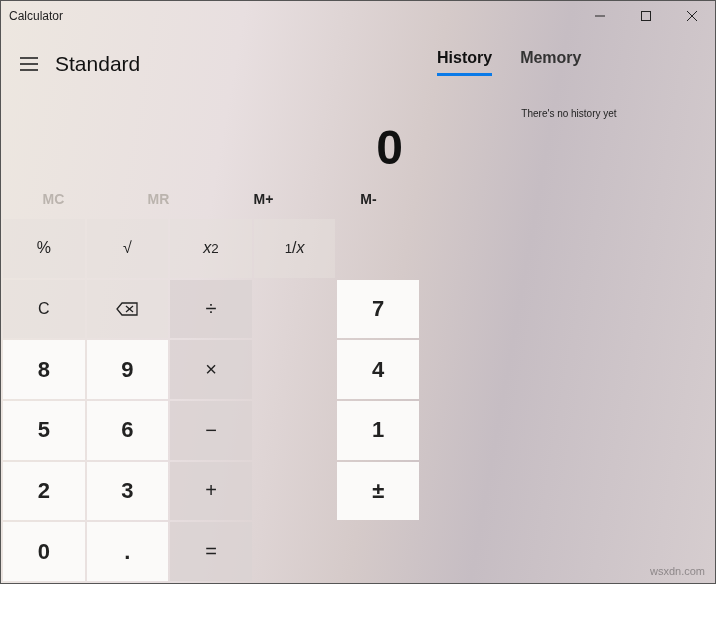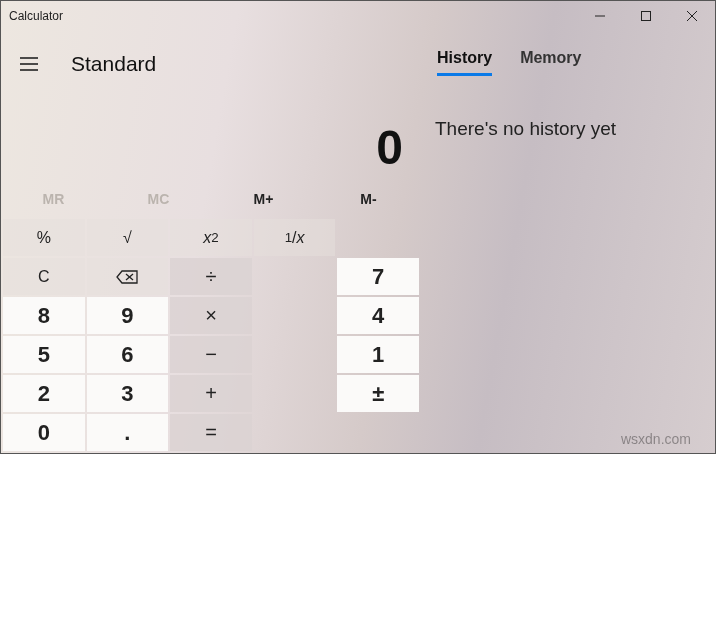--- a/index.html
+++ b/index.html
@@ -1,47 +1,47 @@
 <!DOCTYPE html>
 <html><head>
   <meta charset="utf-8">
   <style>
     * { box-sizing: border-box; margin: 0; padding: 0; font-family: "Segoe UI", Arial, sans-serif; }
     body { width: 716px; height: 627px; overflow: hidden; }
     .window {
-      width: 716px; height: 454px; border: 1px solid #555;
+      width: 716px; height: 584px; border: 1px solid #555;
       background: linear-gradient(100deg, #ede7e0 0%, #e8dfe0 30%, #d5cac9 55%, #c6bdc3 70%, #d6cdcf 100%);
       display: flex; flex-direction: column; position: relative;
     }
     .titlebar { height: 30px; display: flex; align-items: center; padding-left: 8px; font-size: 12px; color: #222; }
     .title-controls { margin-left: auto; display: flex; }
     .tc-btn { width: 46px; height: 30px; display: flex; align-items: center; justify-content: center; }
     .tc-btn svg { stroke: #222; stroke-width: 1; fill: none; }
     .content { flex: 1; display: flex; }
     .left { width: 420px; display: flex; flex-direction: column; }
     .mode-row { display: flex; align-items: center; padding: 6px 8px 0 8px; height: 60px; }
     .hamburger { width: 40px; height: 40px; display: flex; align-items: center; justify-content: center; }
     .hamburger svg { stroke: #222; }
-    .mode-title { font-size: 21px; font-weight: 400; color: #111; margin-left: 22px; }
+    .mode-title { font-size: 21px; font-weight: 400; color: #111; margin-left: 6px; }
     .display-area { flex: 0 0 auto; min-height: 90px; display: flex; align-items: flex-end; justify-content: flex-end; padding: 0 18px 6px 0; }
     .display-val { font-size: 48px; font-weight: 700; color: #111; }
     .mem-row { display: flex; height: 36px; }
     .mem-btn { flex: 1; display: flex; align-items: center; justify-content: center; font-size: 14px; font-weight: 600; color: #222; }
     .mem-btn.disabled { color: #bbb4ae; }
     .keypad { flex: 1; display: grid; grid-template-columns: repeat(5, 1fr); grid-template-rows: repeat(6, 1fr); gap: 2px; padding: 2px; }
     .key { display: flex; align-items: center; justify-content: center; font-size: 18px; color: #222; background: rgba(220,214,210,0.85); }
     .key.fn { background: rgba(230,224,220,0.5); font-size: 16px; }
     .key.op { background: rgba(218,210,210,0.85); font-size: 20px; }
     .key.num { background: #fbfaf9; font-size: 22px; font-weight: 700; }
-    .right { flex: 1; display: flex; flex-direction: column; padding: 6px 12px 0 12px; }
+    .right { flex: 1; display: flex; flex-direction: column; padding: 6px 12px 0 12px; text-align: center; }
     .tabs { display: flex; gap: 28px; padding: 12px 4px 0 4px; }
     .tab { font-size: 16px; font-weight: 600; color: #333; padding-bottom: 6px; }
     .tab.active { border-bottom: 3px solid #0a7ae8; color: #111; }
-    .empty-msg { margin-top: 42px; font-size: 19px; color: #222; padding-left: 2px; }
-    .watermark { position: absolute; bottom: 6px; right: 24px; font-size: 14px; color: rgba(0,0,0,0.35); }
+    .empty-msg { margin-top: 32px; font-size: 10px; color: #222; padding-left: 2px; }
+    .watermark { position: absolute; bottom: 6px; right: 10px; font-size: 11px; color: rgba(0,0,0,0.35); }
     .ital { font-style: italic; }
     .backspace-icon svg { stroke: #222; stroke-width: 1.3; fill: none; }
   </style>
 </head>
 <body>
 
 <div class="window">
 
   <div class="titlebar">
     <span>Calculator</span>
@@ -78,22 +78,22 @@
             </svg>
         </div>
         <div class="mode-title">Standard</div>
       </div>
 
       <div class="display-area">
         <div class="display-val">0</div>
       </div>
 
       <div class="mem-row">
+        <div class="mem-btn disabled">MC</div>
         <div class="mem-btn disabled">MR</div>
-        <div class="mem-btn disabled">MC</div>
         <div class="mem-btn">M+</div>
         <div class="mem-btn">M-</div>
       </div>
 
       <div class="keypad">
         <div class="key fn">%</div>
         <div class="key fn">√</div>
         <div class="key fn">
             <span class="ital">x</span>
             <sup>2</sup>

